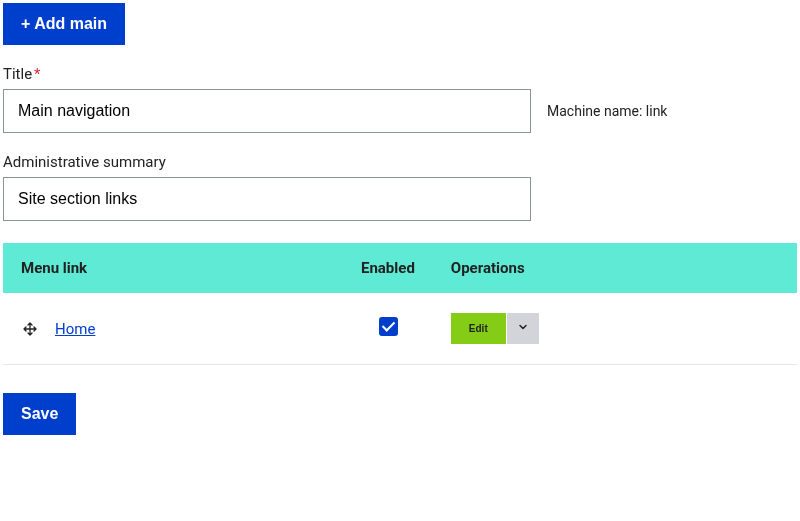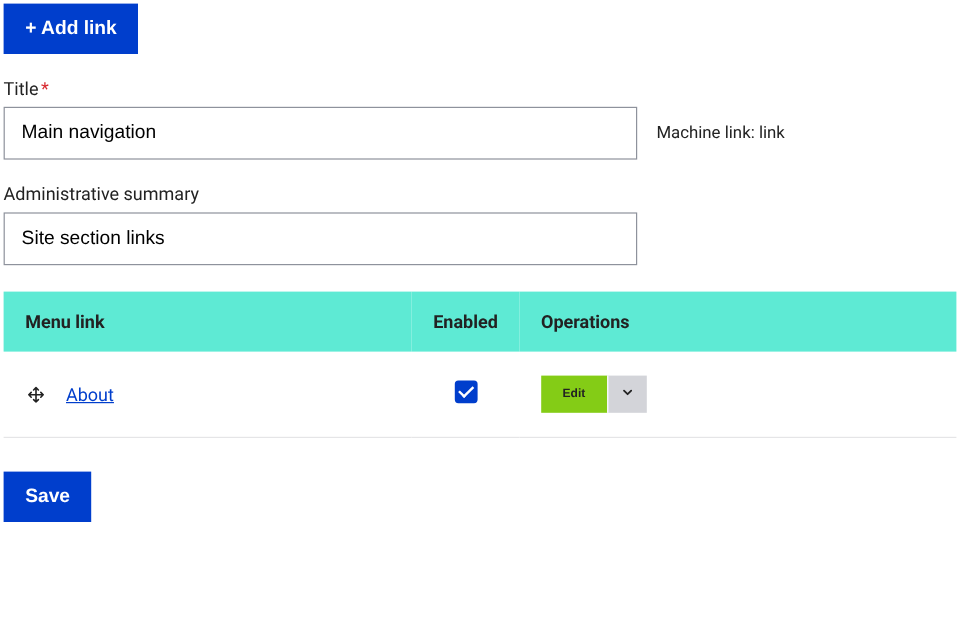--- a/index.html
+++ b/index.html
@@ -114,30 +114,30 @@
     justify-content: center;
   }
   .ops-caret svg { width: 12px; height: 12px; stroke: #222; fill: none; }
   .save-wrap { margin-top: 28px; }
 </style>
 </head>
 <body>
 
 
 
-<button class="btn-primary">+ Add link</button>
+<button class="btn-primary">+ Add main</button>
 
 <div class="field-wrap">
   <label class="field-label">
     <span>Title</span><span class="required-mark">*</span>
   </label>
   <div class="title-row">
     <input type="text" class="text-input" value="Main navigation" style="">
     <span class="machine-name">
-      <span>Machine link: </span><span>link</span>
+      <span>Machine name: </span><span>link</span>
     </span>
   </div>
 </div>
 
 <div class="field-wrap">
   <label class="field-label">Administrative summary</label>
   <input type="text" class="text-input" value="Site section links" style="">
 </div>
 
 <table class="table">
@@ -150,21 +150,21 @@
   </thead>
   <tbody>
     <tr>
       <td>
         <div class="drag-cell">
           <span class="drag-handle">
             <svg viewBox="0 0 24 24" fill="none" stroke-width="2" stroke-linecap="round" stroke-linejoin="round">
               <path d="M12 3v18M3 12h18M12 3l-3 3M12 3l3 3M12 21l-3-3M12 21l3-3M3 12l3-3M3 12l3 3M21 12l-3-3M21 12l-3 3"></path>
             </svg>
           </span>
-          <a class="link-item">About</a>
+          <a class="link-item">Home</a>
         </div>
       </td>
       <td class="col-enabled">
         <input type="checkbox" class="checkbox" checked="" style="">
       </td>
       <td>
         <div class="ops-split">
           <button class="ops-btn">Edit</button>
           <button class="ops-caret">
             <span>

